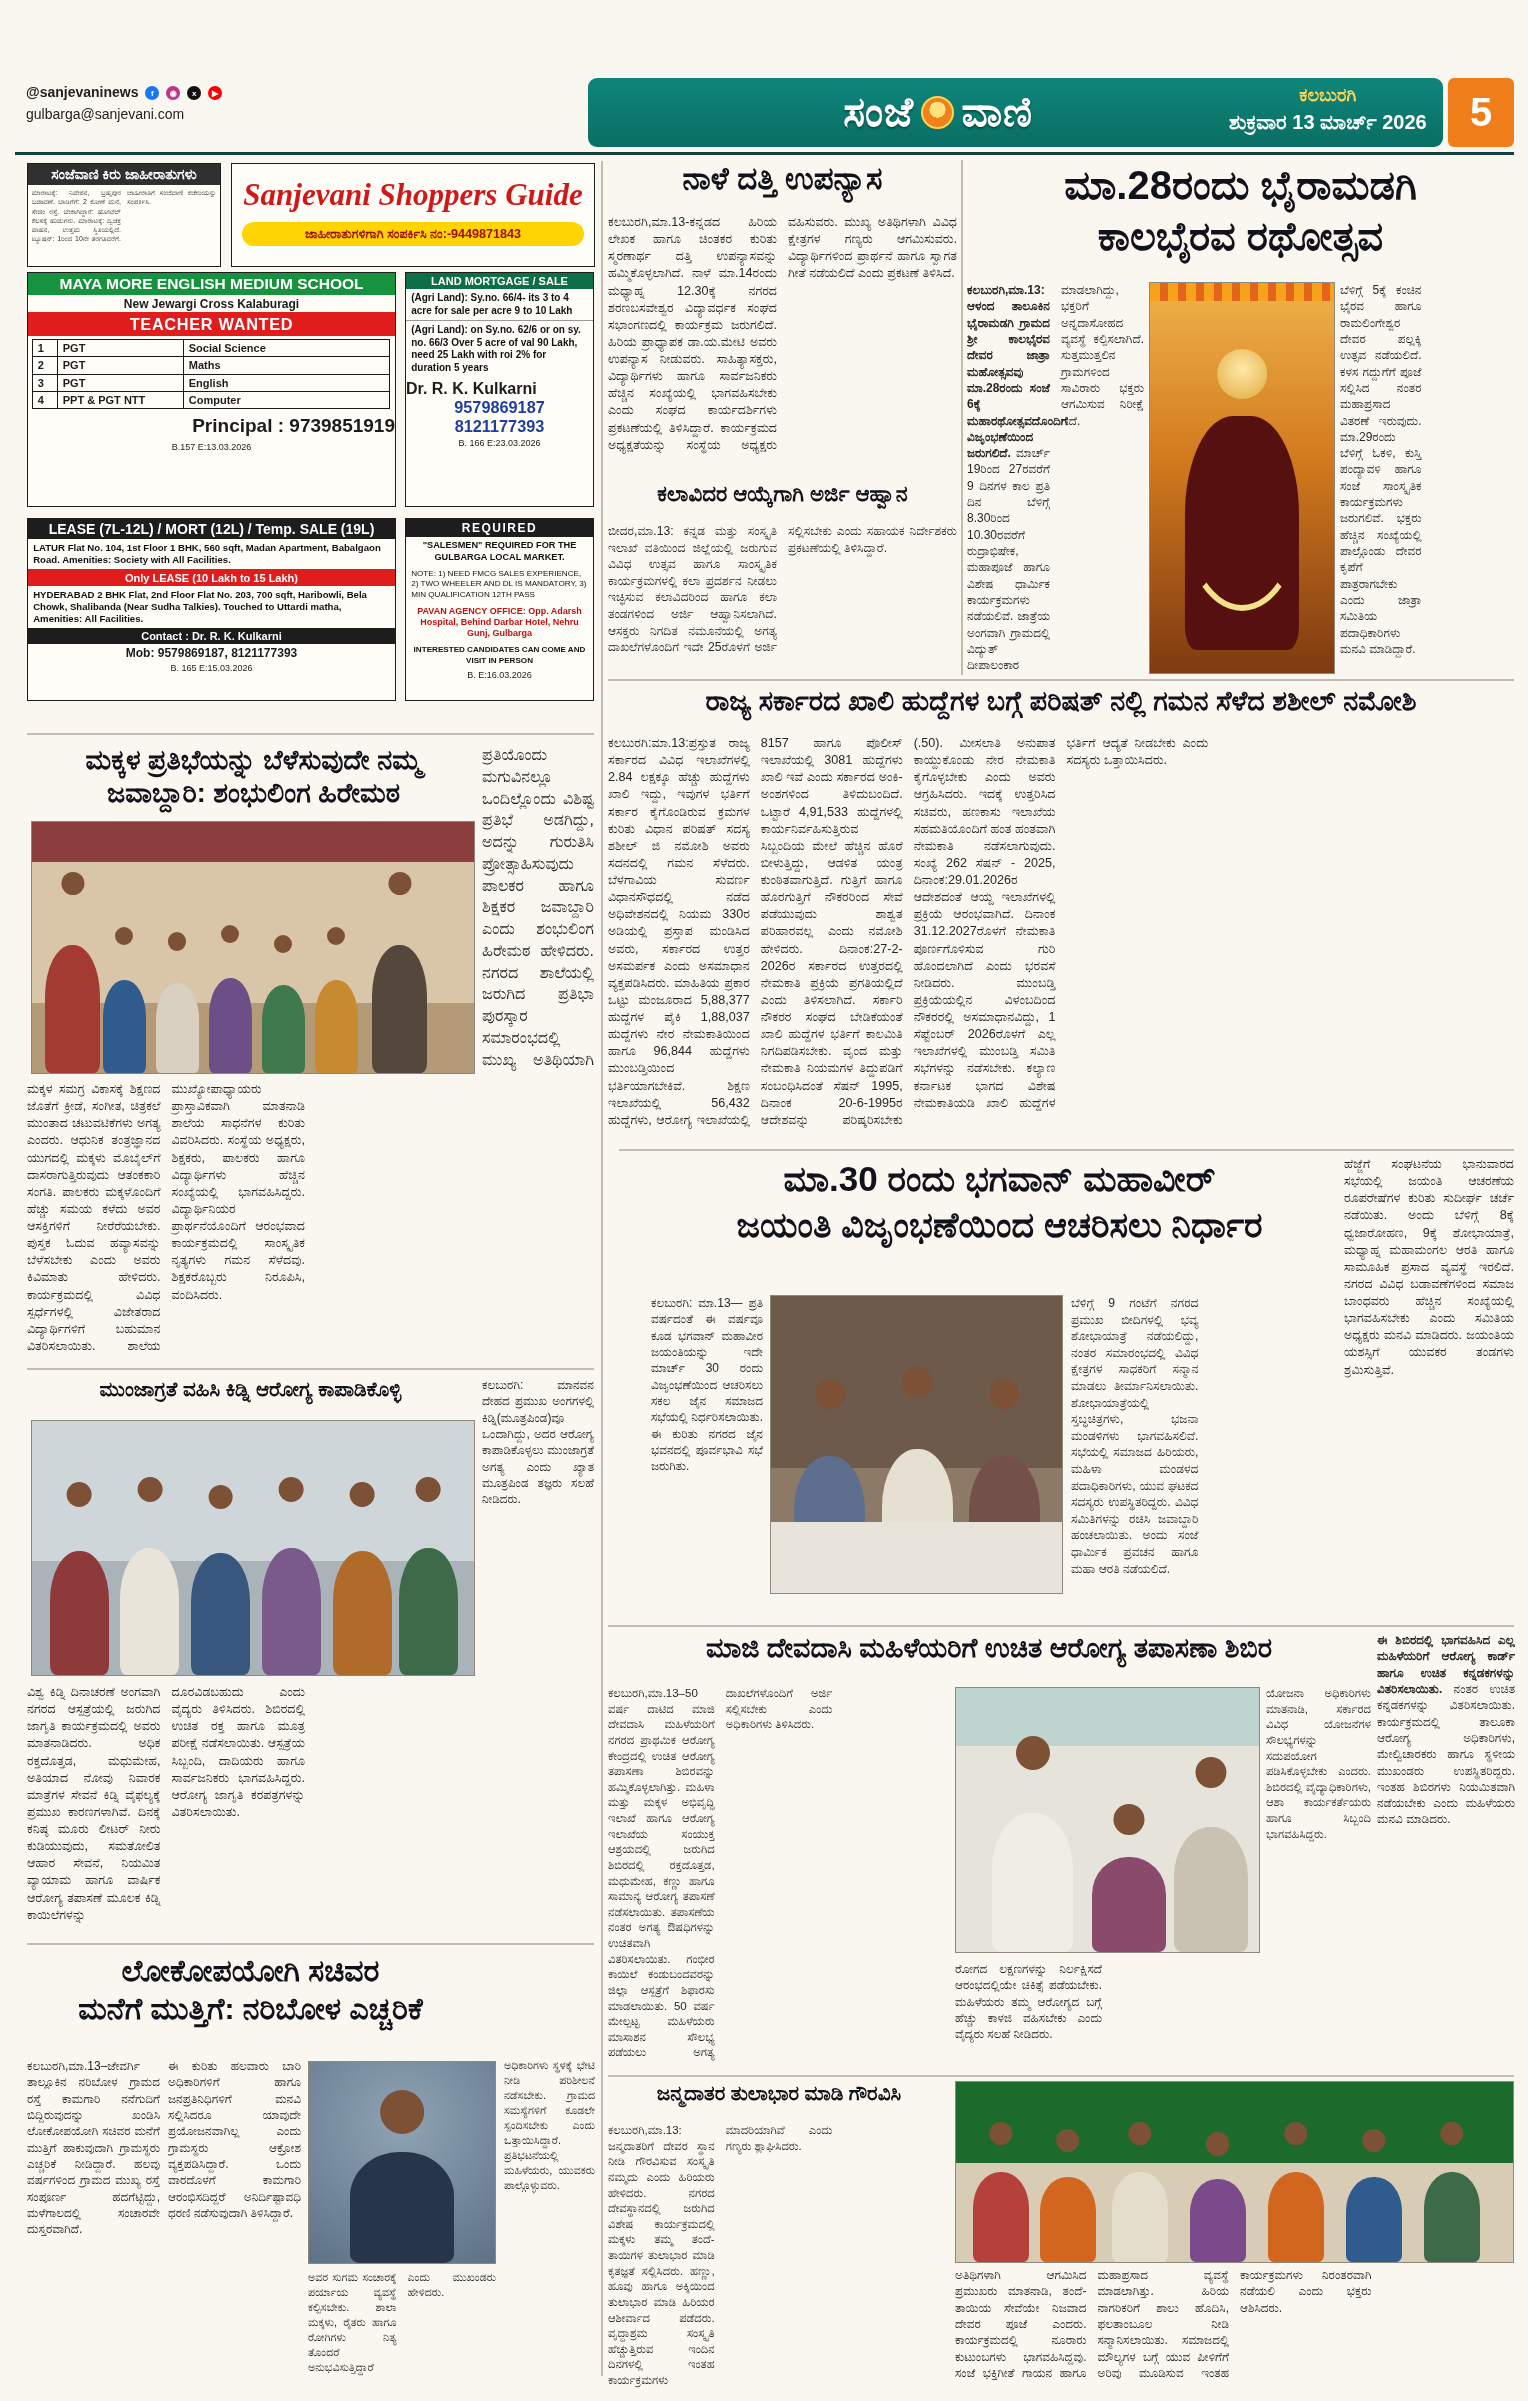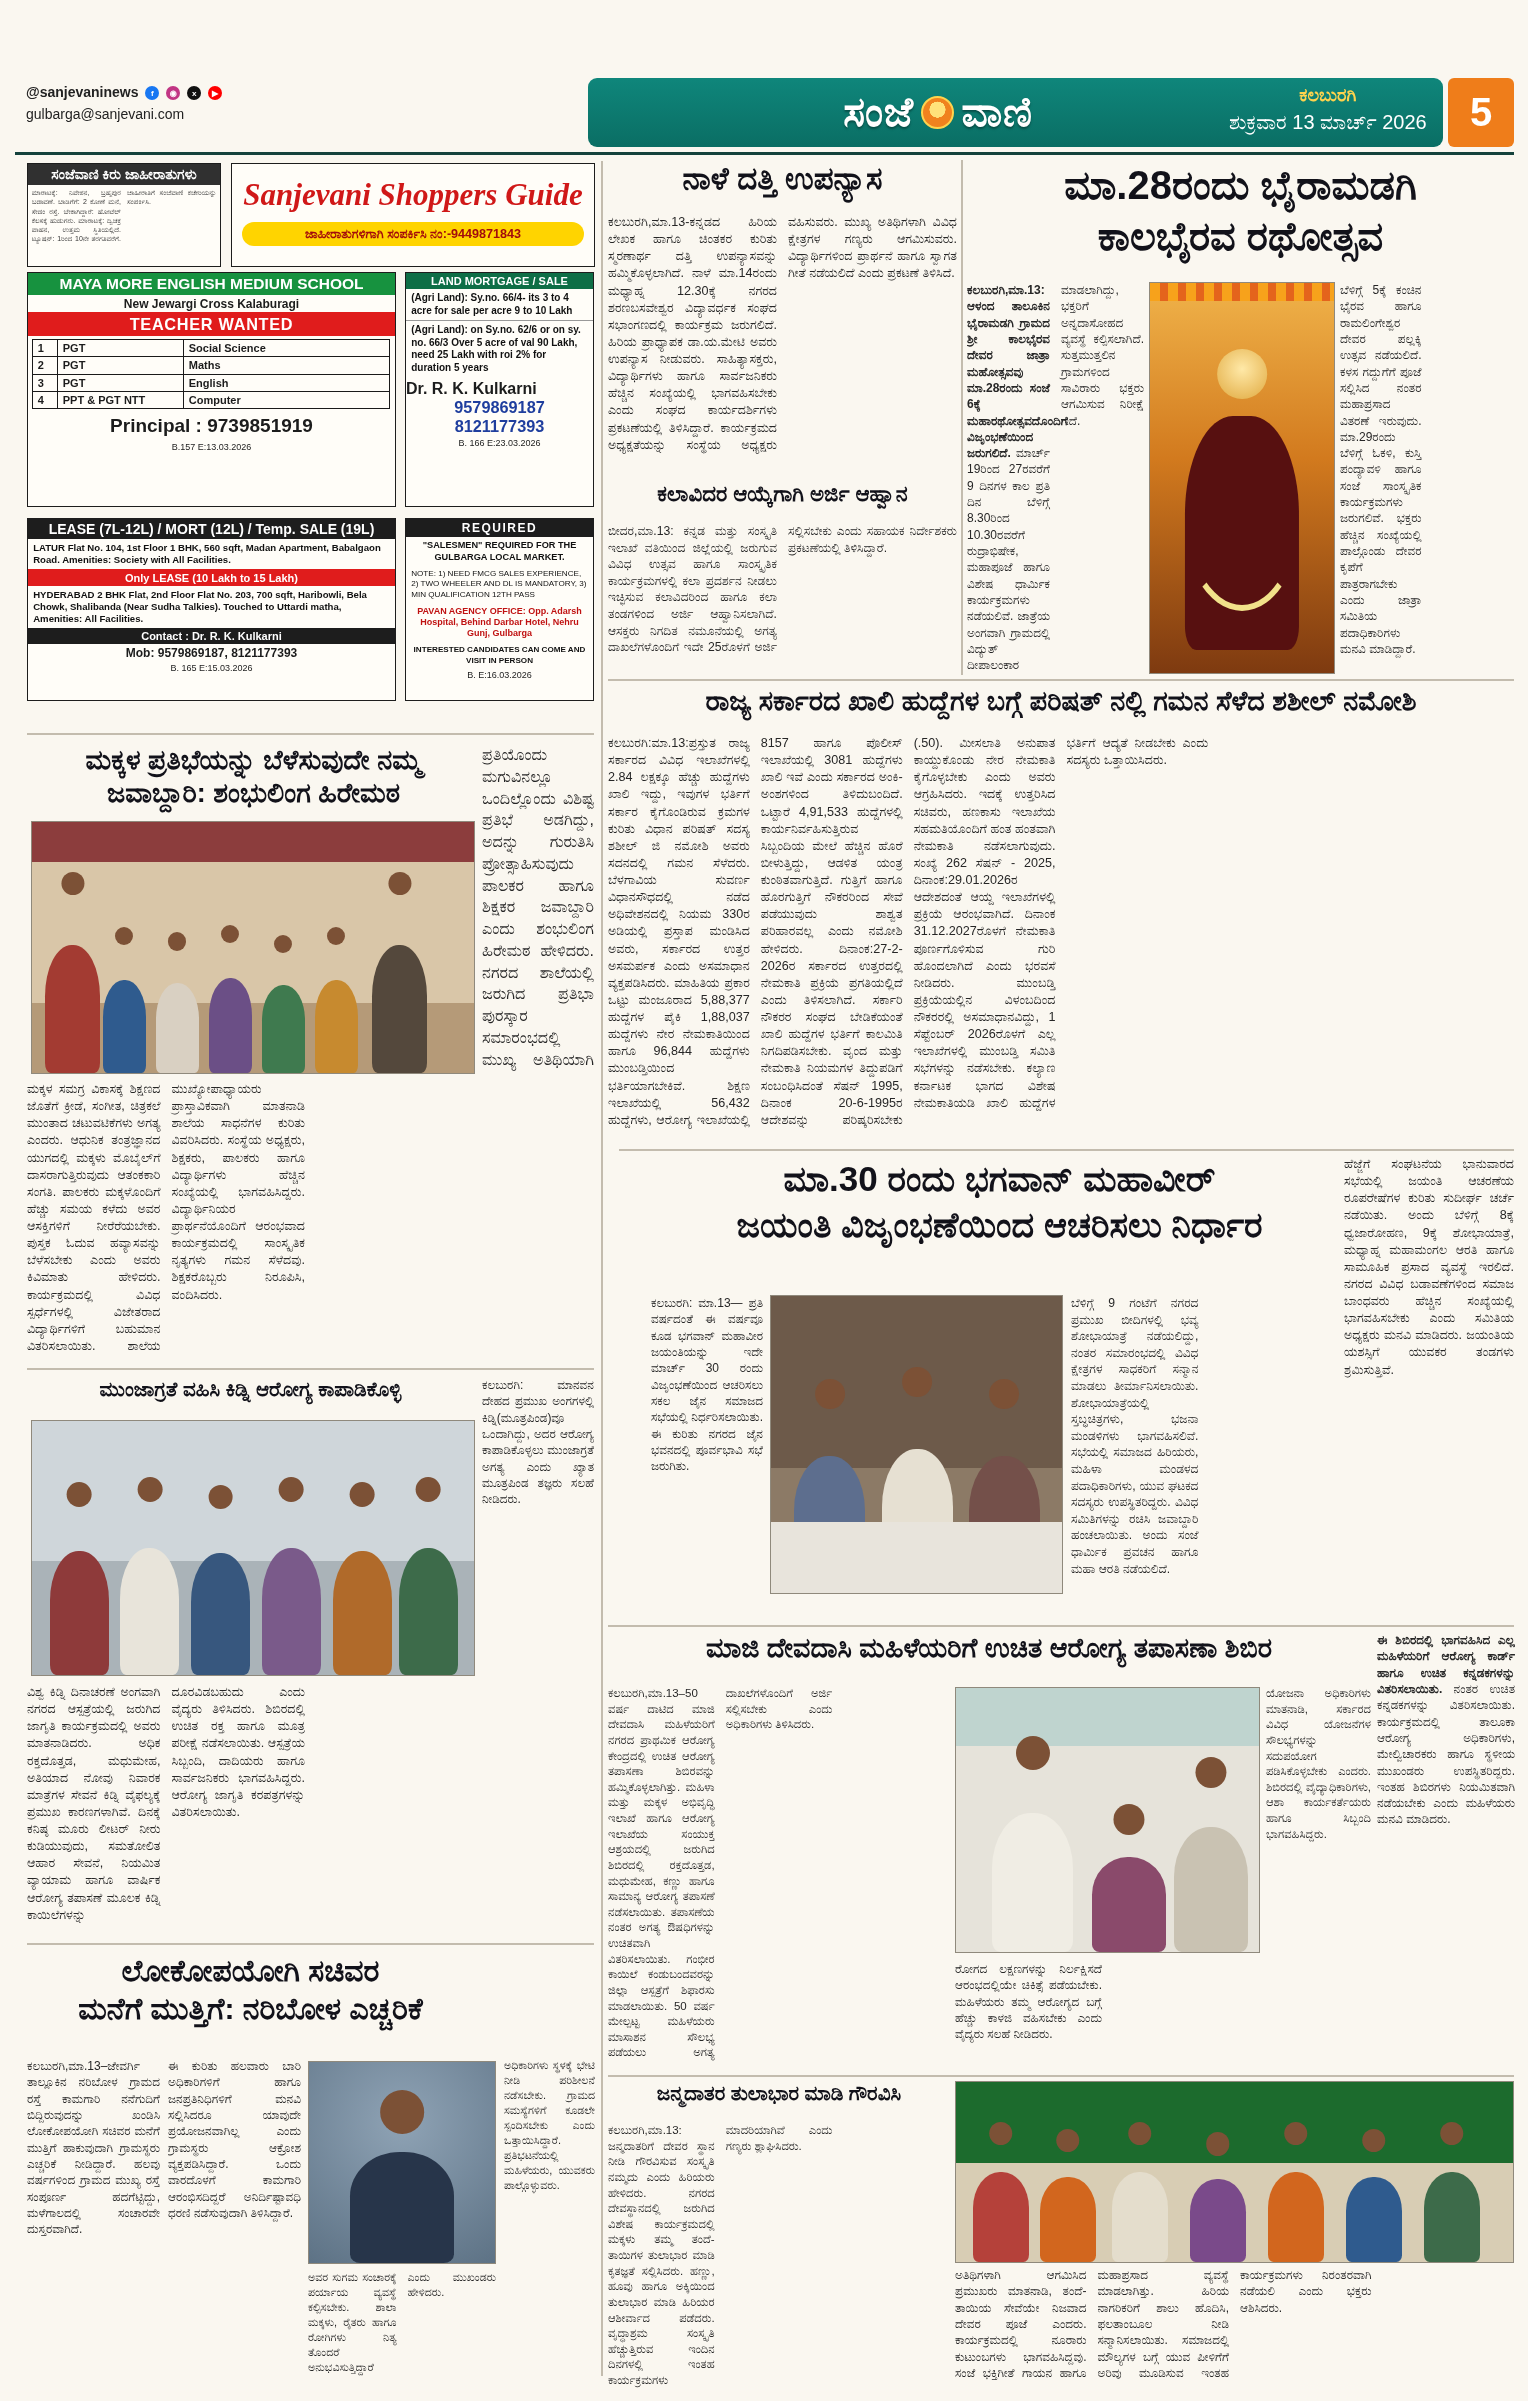--- a/index.html
+++ b/index.html
@@ -11,21 +11,21 @@
   .hl{font-weight:bold;color:#12121a;text-align:center;line-height:1.22}
   .lead{font-weight:bold}
   .rule{background:#c3bcae}
   .hdr-rule{background:#14423c}
   
   .masthead{background:linear-gradient(180deg,#0f867b,#0a6e64);border-radius:9px;position:absolute;color:#fff}
   .brand{position:absolute;left:0;right:155px;top:0;bottom:0;display:flex;align-items:center;justify-content:center;gap:7.4px;font-weight:bold;font-size:41px;letter-spacing:0.7px;text-shadow:0 1.5px 2.2px rgba(0,0,0,.35)}
   .brand-logo{width:33px;height:33px;border-radius:50%;background:radial-gradient(circle at 50% 40%,#ffe27a 0 35%,#f0821e 36% 100%);border:2.2px solid #ffd34d;display:inline-block}
   .edition{position:absolute;right:16.3px;top:7.4px;text-align:center}
   .edition .city{color:#ffd34d;font-weight:bold;font-size:18px}
-  .edition .date{color:#fff;font-weight:normal;font-size:20px;margin-top:4.4px}
+  .edition .date{color:#fff;font-weight:bold;font-size:20px;margin-top:4.4px}
   .pagebox{background:#ef7d1a;border-radius:6px;color:#fff;font-weight:bold;font-size:40px;display:flex;align-items:center;justify-content:center}
   .social{font-size:14px;color:#222;font-weight:bold}
   .sicon{display:inline-flex;width:14px;height:14px;border-radius:50%;color:#fff;font-size:8.1px;align-items:center;justify-content:center;font-weight:bold;margin-left:3px;vertical-align:middle}
   
   .adbox{border:1.5px solid #1d1d1d;background:#fffdf8;overflow:hidden}
   .adband{color:#fff;font-weight:bold;text-align:center;padding:2.2px 1.5px}
   .tinytext{font-size:7px;line-height:1.3;column-count:2;column-gap:6px;padding:3px 3.7px;text-align:justify;color:#333;height:78px;overflow:hidden;column-fill:auto}
   .shoppers-title{font-family:"Liberation Serif",serif;font-style:italic;font-weight:bold;color:#d01818;font-size:31px;text-align:center;margin-top:13.3px}
   .shoppers-band{background:#ffd400;border-radius:12px;margin:9px 10.4px 0;color:#a30c0c;font-weight:bold;font-size:12.6px;text-align:center;padding:4.4px 1.5px}
   .maya-table{width:calc(100% - 9px);margin:3px 4.4px;border-collapse:collapse;font-weight:bold;font-size:11px}
@@ -117,21 +117,21 @@
           <td>PGT</td>
           <td>English</td>
         </tr>
     <tr>
           <td>4</td>
           <td>PPT &amp; PGT NTT</td>
           <td>Computer</td>
         </tr>
   </tbody>
     </table>
-  <div style="text-align:center;font-weight:bold;font-size:19px;padding:3px 0">Principal : 9739851919</div>
+  <div style="text-align:right;font-weight:bold;font-size:19px;padding:3px 0">Principal : 9739851919</div>
   <div class="adfoot">B.157 E:13.03.2026</div>
 </div>
 
 <div class="abs adbox" style="left:405px;top:272px;width:189px;height:235px">
   <div class="adband" style="background:#0e6e46;font-size:11px">LAND MORTGAGE / SALE</div>
   <div class="adp">(Agri Land): Sy.no. 66/4- its 3 to 4 acre for sale per acre 9 to 10 Lakh</div>
   <div class="adp" style="border-top:0.7px solid #999">(Agri Land): on Sy.no. 62/6 or on sy. no. 66/3 Over 5 acre of val 90 Lakh, need 25 Lakh with roi 2% for duration 5 years</div>
   <div style="font-weight:bold;font-size:16px;padding-top:3px">Dr. R. K. Kulkarni</div>
   <div style="text-align:center;font-weight:bold;font-size:16.3px;color:#1f3e9e">9579869187</div>
   <div style="text-align:center;font-weight:bold;font-size:16.3px;color:#1f3e9e">8121177393</div>

